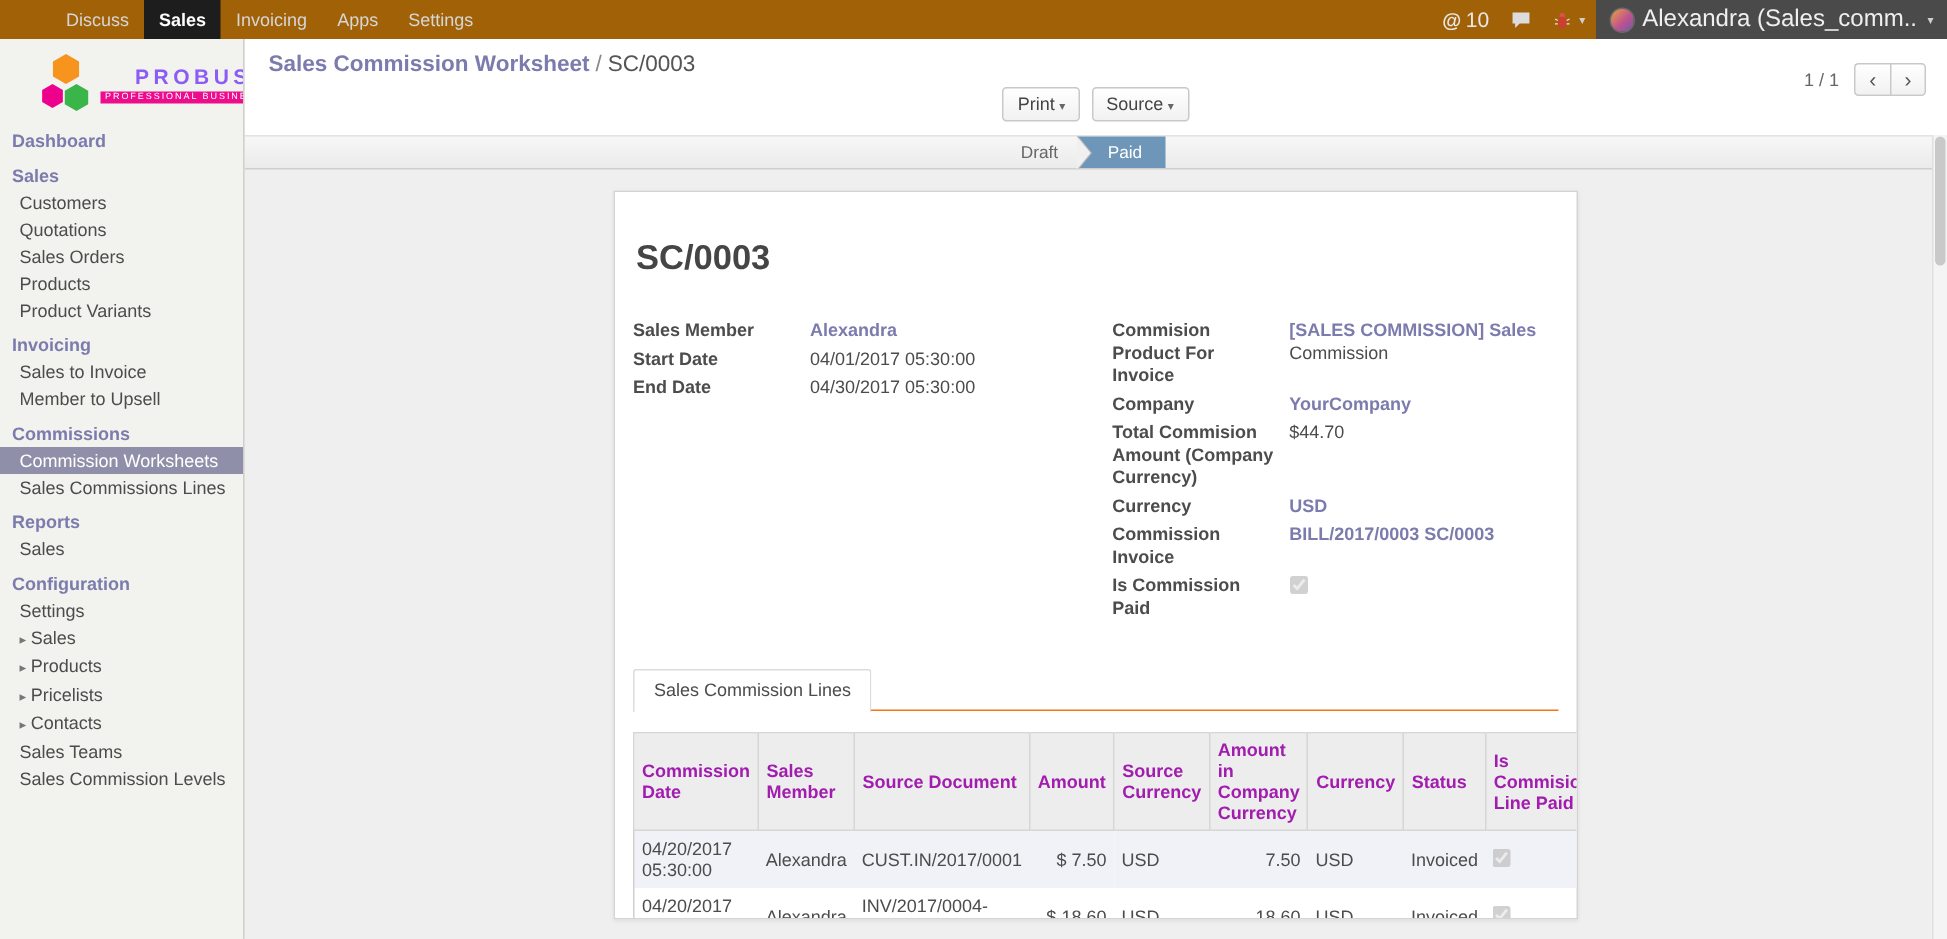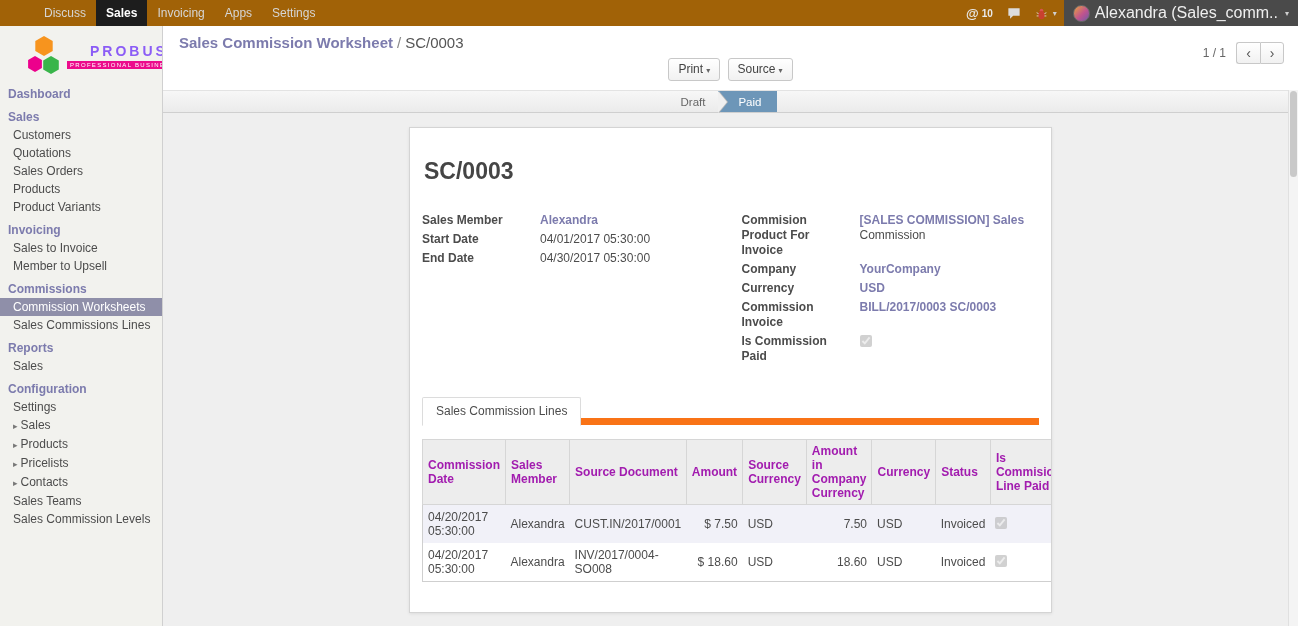--- a/index.html
+++ b/index.html
@@ -7,21 +7,21 @@
     font-family:"Liberation Sans","DejaVu Sans",sans-serif; font-size:12px; color:#4c4c4c; background:#efefef; }
   a { text-decoration:none; cursor:pointer;font-weight:bold; }
 
   
   .topbar { height:26px; background:#a16207; display:flex; color:#d6d6d6; position:relative; z-index:20;padding-left:34px; }
   .menu-item { padding:0 10px; line-height:26px; font-size:12px; cursor:pointer; }
   .menu-item.active { background:#1d1d1d; color:#fff; font-weight:bold; }
   .topbar-right { margin-left:auto; display:flex; align-items:center; }
   .systray-item { display:flex; align-items:center; height:26px; padding:0 7px; gap:3px; cursor:pointer; }
   .at-icon { font-size:13px; font-weight:bold; color:#e8e8e8; }
-  .systray-count { font-size:10px; color:#e8e8e8;font-weight:bold; }
+  .systray-count { font-size:14px; color:#e8e8e8; }
   .caret-small { font-size:8px; color:#cfcfcf; margin-left:2px; }
   .user-menu { display:flex; align-items:center; gap:5px; height:26px; padding:0 9px; background:#4a4a4a; cursor:pointer; }
   .avatar { width:17px; height:17px; border-radius:50%; border:1px solid #6a6a6a;
     background:linear-gradient(135deg,#e8a33d 0%,#c1538e 55%,#6f5aa8 100%); }
   .user-name { font-size:16px; color:#efefef; white-space:nowrap; }
 
   
   .sidebar { position:fixed; left:0; top:26px; width:163px; bottom:0; background:#f2f2ee;
     border-right:1px solid #d0d0d0; overflow:hidden; z-index:10; }
   .logo { display:flex; align-items:center; gap:5px; padding:9px 4px 8px 24px; }
@@ -73,21 +73,21 @@
   .form-groups { display:flex; gap:22px; }
   .group { flex:1; }
   .field-row { display:flex; margin-bottom:4px; font-size:12px; line-height:15px; }
   .field-label { width:118px; min-width:118px; font-weight:bold; color:#4c4c4c; padding-right:6px; }
   .field-value { flex:1; color:#4c4c4c; }
   .field-value a { color:#7c7bad; }
   input[type=checkbox] { width:12px; height:12px; margin:1px 0 0; accent-color:#8a8a8a; }
 
   
   .notebook { margin-top:28px; }
-  .tabs { border-bottom:7px solid #f97316; height:29px; }
+  .tabs { border-bottom:1px solid #f97316; height:29px; }
   .tab { display:inline-block; background:#fff; border:1px solid #dcdcdc; border-bottom:1px solid #fff;
     padding:6px 13px 7px; font-size:12px; color:#4c4c4c; position:relative; top:1px; cursor:pointer;
     border-radius:2px 2px 0 0; }
   .o-list { width:100%; border-collapse:collapse; margin-top:14px; font-size:12px; border:1px solid #cfcfcf; }
   .o-list th { background:#ededed; border:1px solid #d6d6d6; font-weight:bold; text-align:left;
     padding:4px 5px; vertical-align:middle; color:#a21caf;margin-top:11px; }
   .o-list td { padding:5px 5px; vertical-align:middle; color:#4c4c4c; }
   tr.striped { background:#f1f1f8; }
   .num { text-align:right; }
 
@@ -239,20 +239,24 @@
           <div class="field-row">
             <div class="field-label">Commision Product For Invoice</div>
             <div class="field-value">
               <a>[SALES COMMISSION] Sales</a><br>
               <span>Commission</span>
             </div>
           </div>
           <div class="field-row">
             <div class="field-label">Company</div>
             <div class="field-value"><a>YourCompany</a></div>
+          </div>
+          <div class="field-row">
+            <div class="field-label">Total Commision Amount (Company Currency)</div>
+            <div class="field-value">$44.70</div>
           </div>
           <div class="field-row">
             <div class="field-label">Currency</div>
             <div class="field-value"><a>USD</a></div>
           </div>
           <div class="field-row">
             <div class="field-label">Commission Invoice</div>
             <div class="field-value"><a>BILL/2017/0003 SC/0003</a></div>
           </div>
           <div class="field-row">

